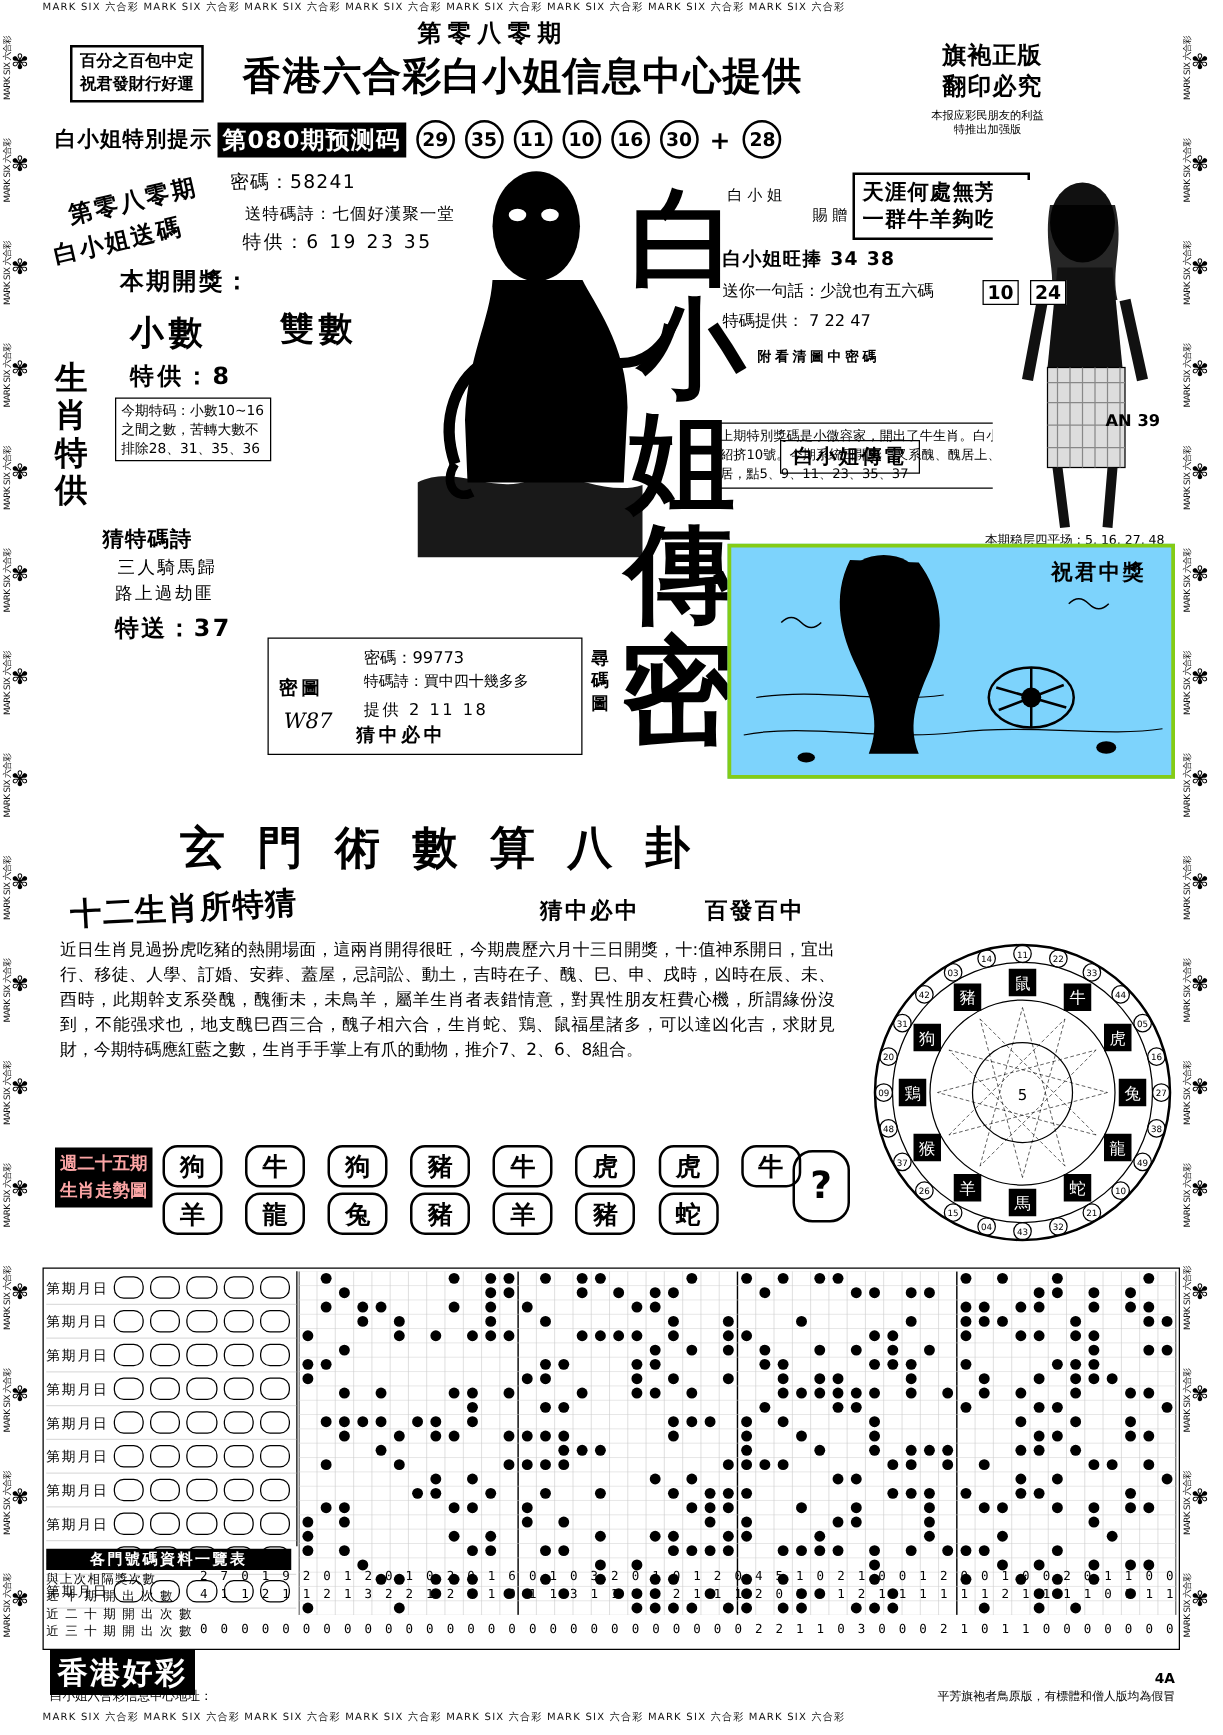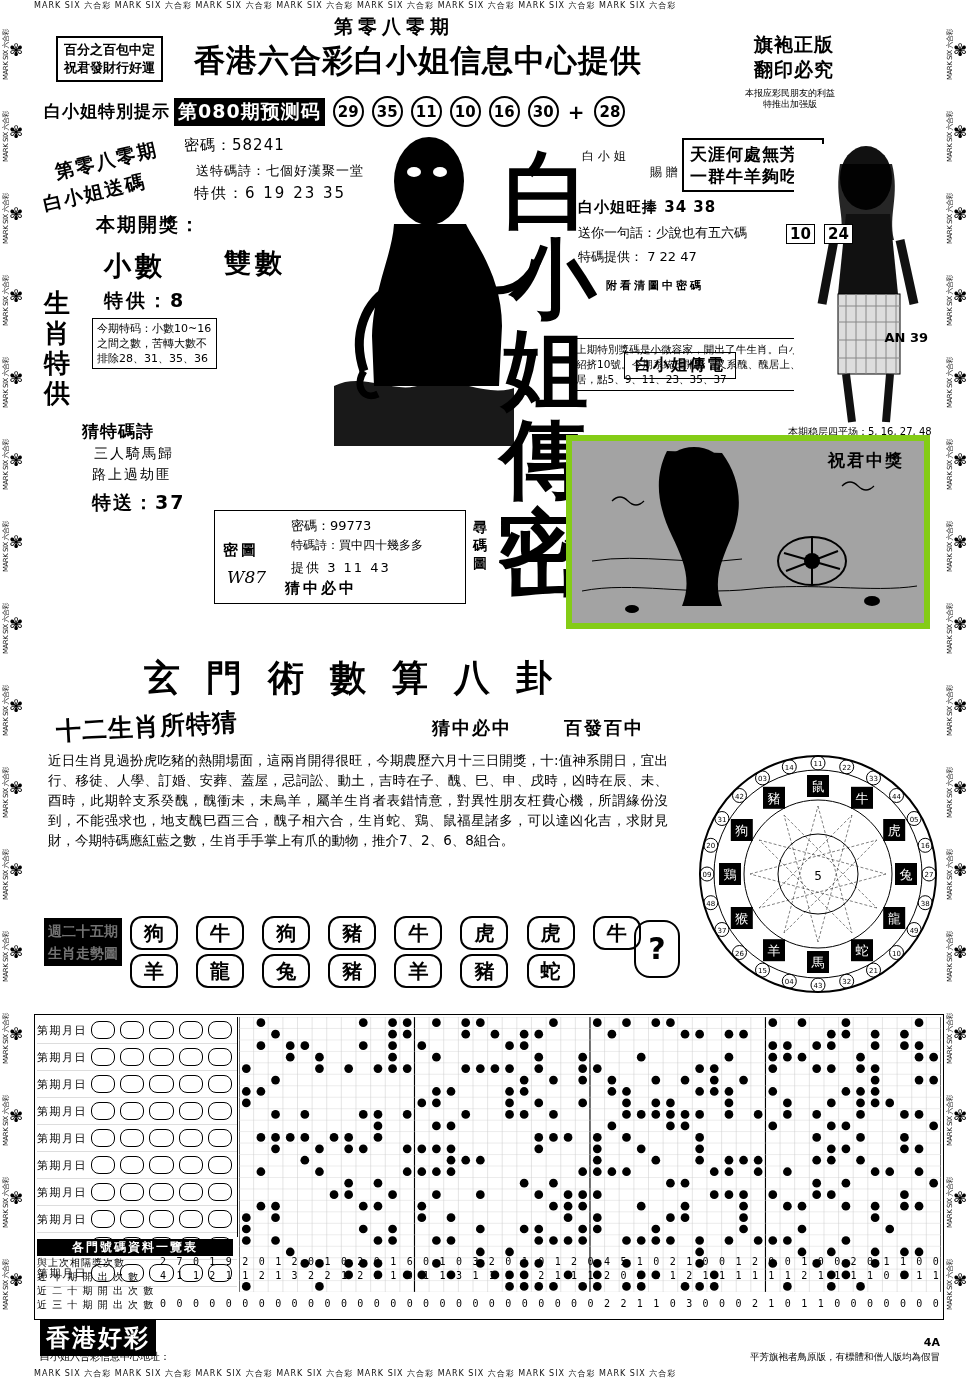--- a/index.html
+++ b/index.html
@@ -60,35 +60,35 @@
   .r-bai{position:absolute;left:28px;top:18px;font-size:12px;line-height:16px;}
   .r-cizeng{position:absolute;left:96px;top:34px;font-size:12px;}
   .r-poembox{position:absolute;left:128px;top:8px;border:2px solid #000;padding:3px 6px;font-size:17px;font-weight:bold;line-height:22px;letter-spacing:1px;}
   .r-wang{position:absolute;left:24px;top:68px;font-size:15px;font-weight:bold;letter-spacing:1px;}
   .r-song{position:absolute;left:24px;top:94px;font-size:13px;}
   .r-te{position:absolute;left:24px;top:118px;font-size:13px;}
   .r-fu{position:absolute;left:52px;top:148px;font-size:11px;font-weight:bold;letter-spacing:3px;}
   .r-chuandian{position:absolute;left:70px;top:178px;border:1px solid #000;padding:2px 10px;font-size:16px;font-weight:bold;letter-spacing:2px;margin-top:44px;}
   .r-para{position:absolute;left:16px;top:208px;width:330px;border:1px solid #000;font-size:10.5px;line-height:15px;padding:3px 5px;text-align:justify;}
   .r-pingte{position:absolute;left:234px;top:295px;font-size:10px;}
-  .r-pic{position:absolute;left:12px;top:305px;width:352px;height:182px;border:6px solid #84cc16;overflow:hidden;background:#a3a3a3;}
+  .r-pic{position:absolute;left:28px;top:305px;width:352px;height:182px;border:3px solid #84cc16;overflow:hidden;background:#7dd3fc;}
   .r-zhu{position:absolute;right:20px;top:8px;font-size:17px;font-weight:bold;letter-spacing:2px;}
   .model{position:absolute;right:0;top:14px;width:150px;height:280px;}
 
   
   .banner{position:absolute;left:0;right:0;top:636px;height:52px;}
   .banner .bt{position:absolute;left:110px;top:0;font-size:36px;font-weight:bold;letter-spacing:26px;font-family:"DejaVu Serif","Liberation Serif",serif;}
 
   
   .art{position:absolute;left:0;top:690px;right:0;height:300px;}
   .art-title{position:absolute;left:22px;top:2px;font-size:25px;font-weight:bold;letter-spacing:1px;font-family:"DejaVu Serif","Liberation Serif",serif;transform:rotate(-3deg);}
   .art-sub1{position:absolute;left:398px;top:8px;font-size:18px;font-weight:bold;letter-spacing:2px;}
   .art-sub2{position:absolute;left:530px;top:8px;font-size:18px;font-weight:bold;letter-spacing:2px;}
   .art-body{position:absolute;left:14px;top:42px;width:620px;font-size:13.5px;line-height:20px;text-align:justify;}
-  .zbadge{position:absolute;left:10px;top:210px;width:78px;height:46px;background:#000;color:#737373;font-size:14px;font-weight:bold;line-height:22px;text-align:center;padding-top:2px;}
+  .zbadge{position:absolute;left:10px;top:210px;width:78px;height:46px;background:#000;color:#fca5a5;font-size:14px;font-weight:bold;line-height:22px;text-align:center;padding-top:2px;}
   .zrow{position:absolute;left:96px;}
   .zcell{display:inline-block;width:44px;height:30px;border:2px solid #000;border-radius:12px;margin-right:13px;font-size:20px;font-weight:bold;text-align:center;line-height:30px;}
   .qmark{position:absolute;left:600px;top:212px;width:42px;height:54px;border:2px solid #000;border-radius:16px;font-size:30px;font-weight:bold;text-align:center;line-height:54px;}
   .wheel{position:absolute;right:6px;top:46px;width:240px;height:240px;}
 
   
   .tables{position:absolute;left:0;right:0;top:996px;bottom:48px;border:1px solid #000;}
   .tbl-left{position:absolute;left:2px;top:2px;width:200px;bottom:82px;border-right:1px solid #000;}
   .tbl-mid{position:absolute;left:204px;top:2px;right:2px;bottom:82px;}
   .lrow{display:flex;height:26px;align-items:center;font-size:11px;border-bottom:1px solid #ddd;}
@@ -244,21 +244,21 @@
       <div class="bigchar" style="left:470px;top:4px;font-size:86px;">白</div>
       <div class="bigchar" style="left:476px;top:92px;font-size:86px;">小</div>
       <div class="bigchar" style="left:468px;top:182px;font-size:86px;">姐</div>
       <div class="bigchar" style="left:466px;top:272px;font-size:86px;">傳</div>
       <div class="bigchar" style="left:462px;top:362px;font-size:92px;">密</div>
 
       <div class="mimibox">
         <div class="mt">密圖</div>
         <div class="c1">密碼：99773</div>
         <div class="c2">特碼詩：買中四十幾多多</div>
-        <div class="c3">提供    3   11   43</div>
+        <div class="c3">提供    2   11   18</div>
         <div class="c4">猜中必中</div>
         <div style="position:absolute;left:12px;top:56px;font-size:17px;font-style:italic;font-family:'DejaVu Serif',serif;">W87</div>
       </div>
       <div class="xunma">尋<br>碼<br>圖</div>
 
       <div class="rcol">
         <div class="r-bai">白 小 姐</div>
         <div class="r-cizeng">賜    贈</div>
         <div class="r-poembox">
           <div>天涯何處無芳草</div>

